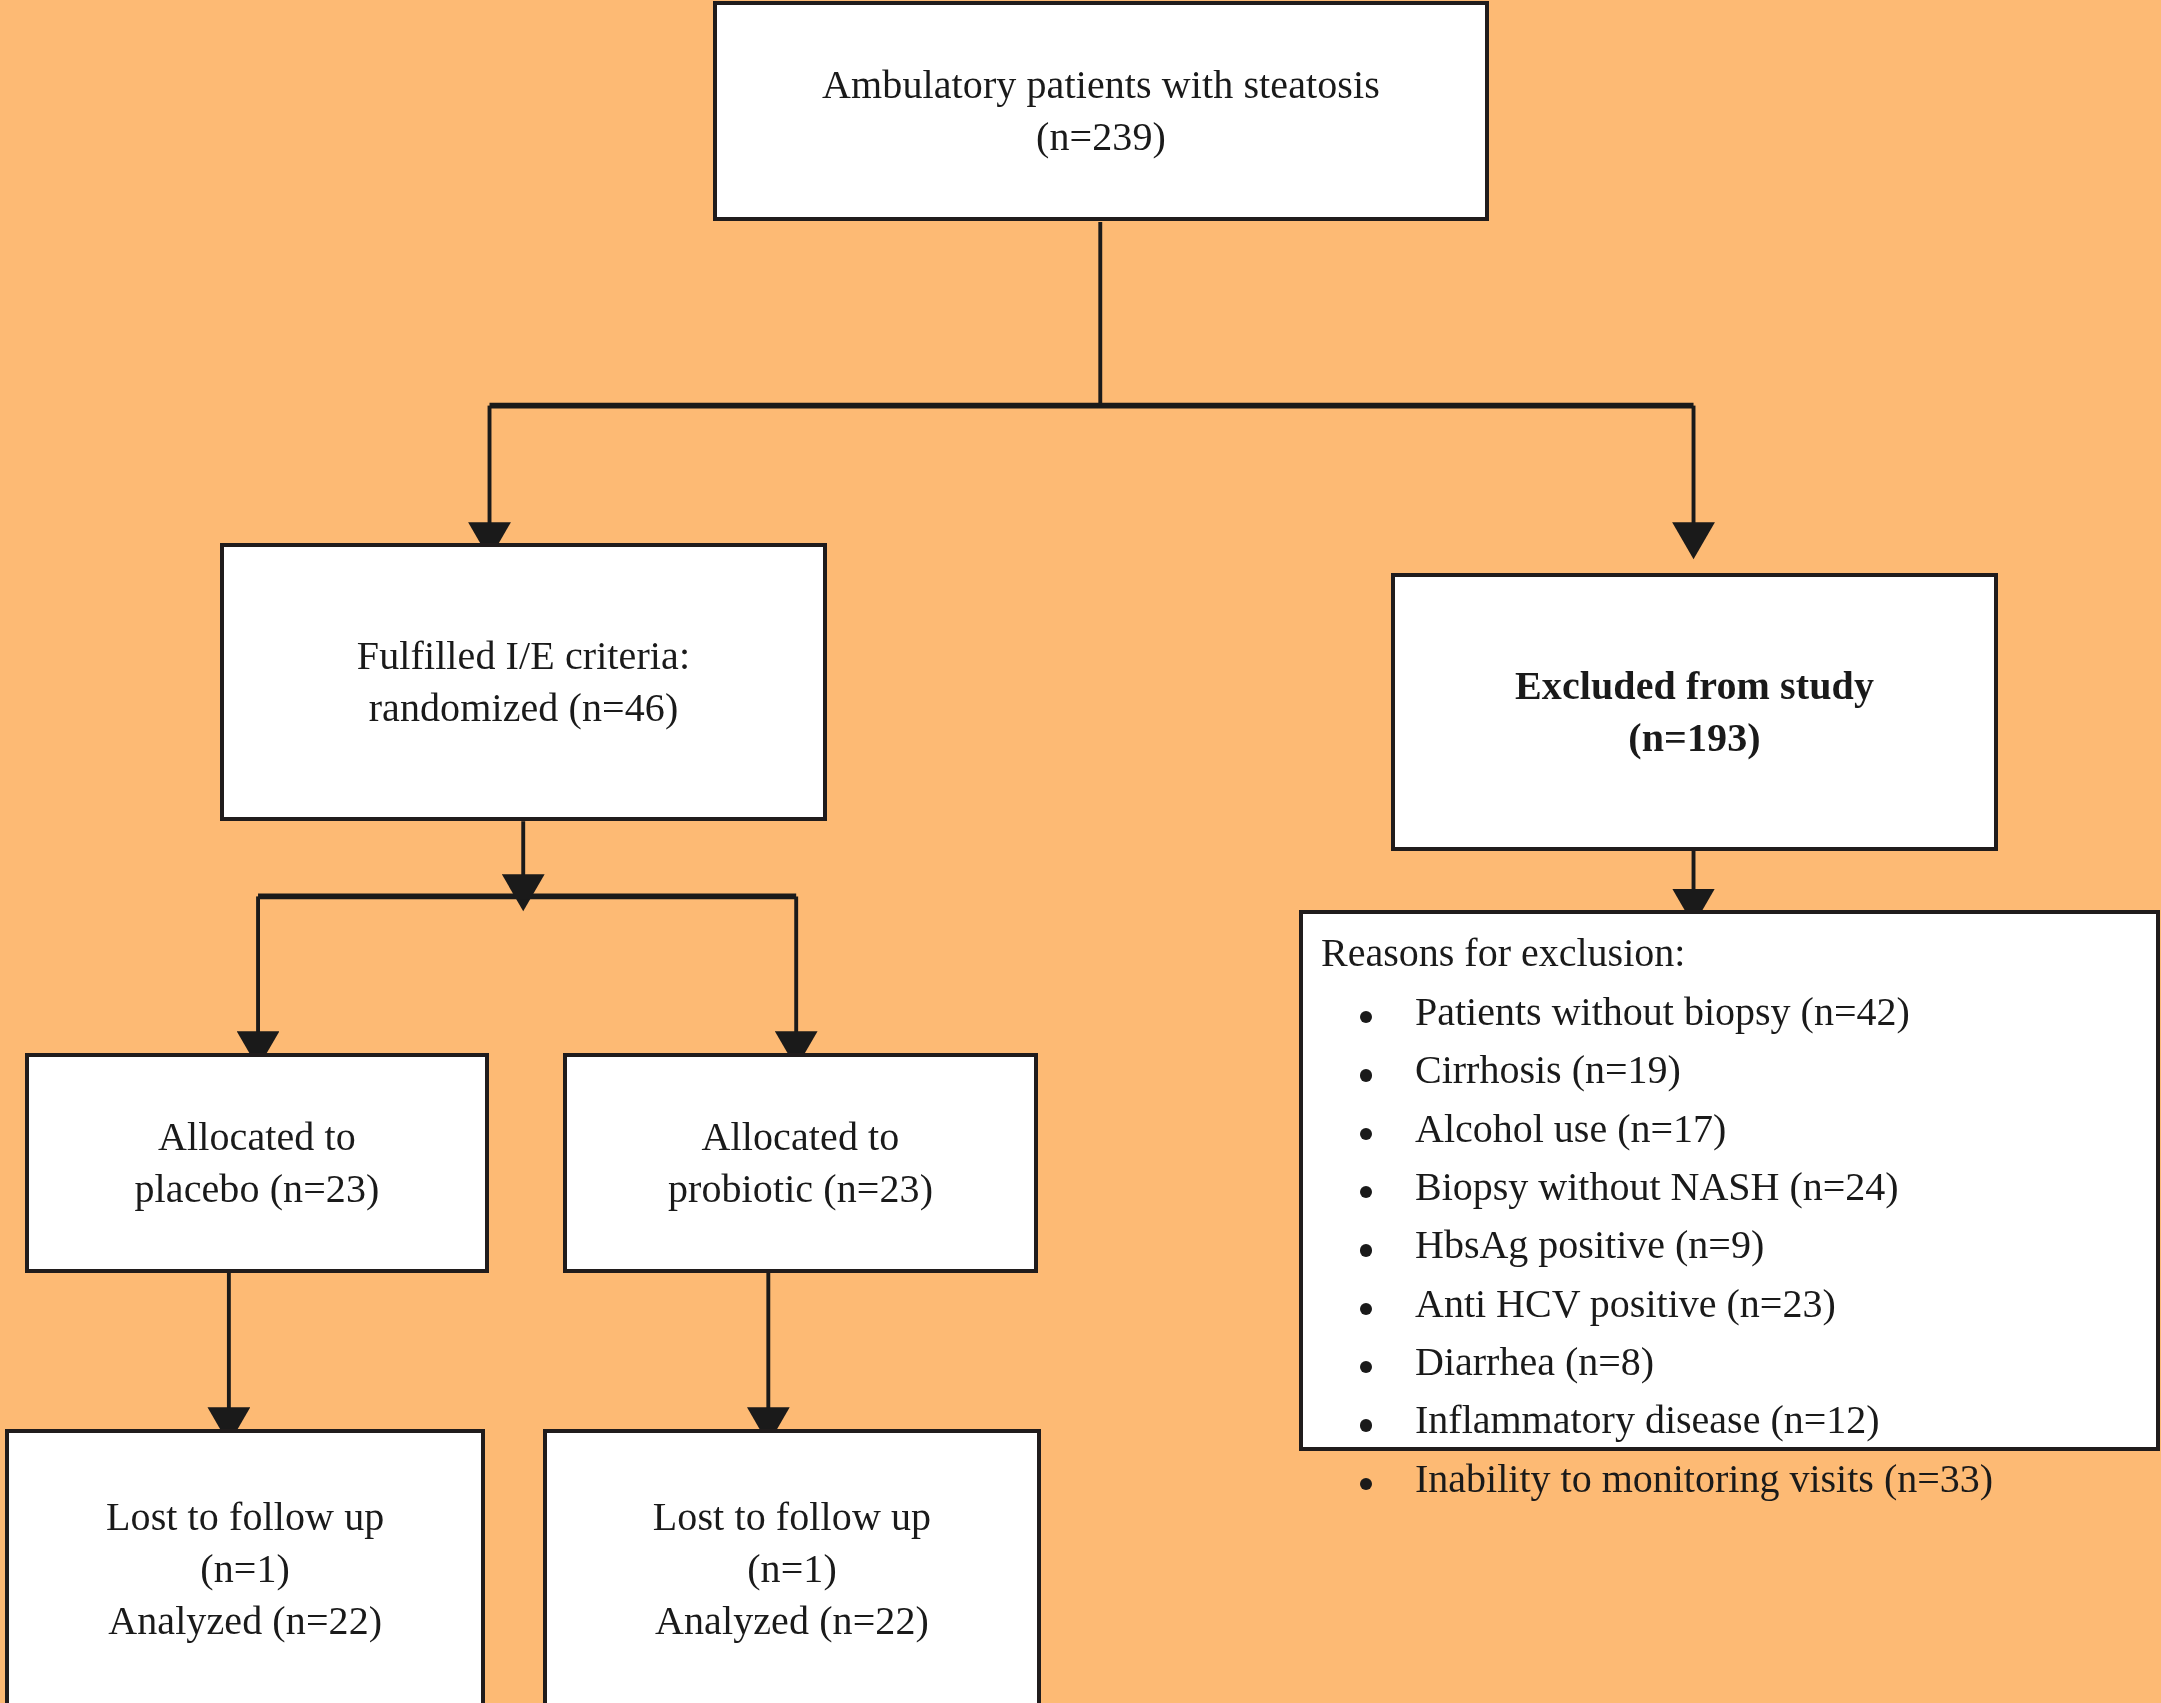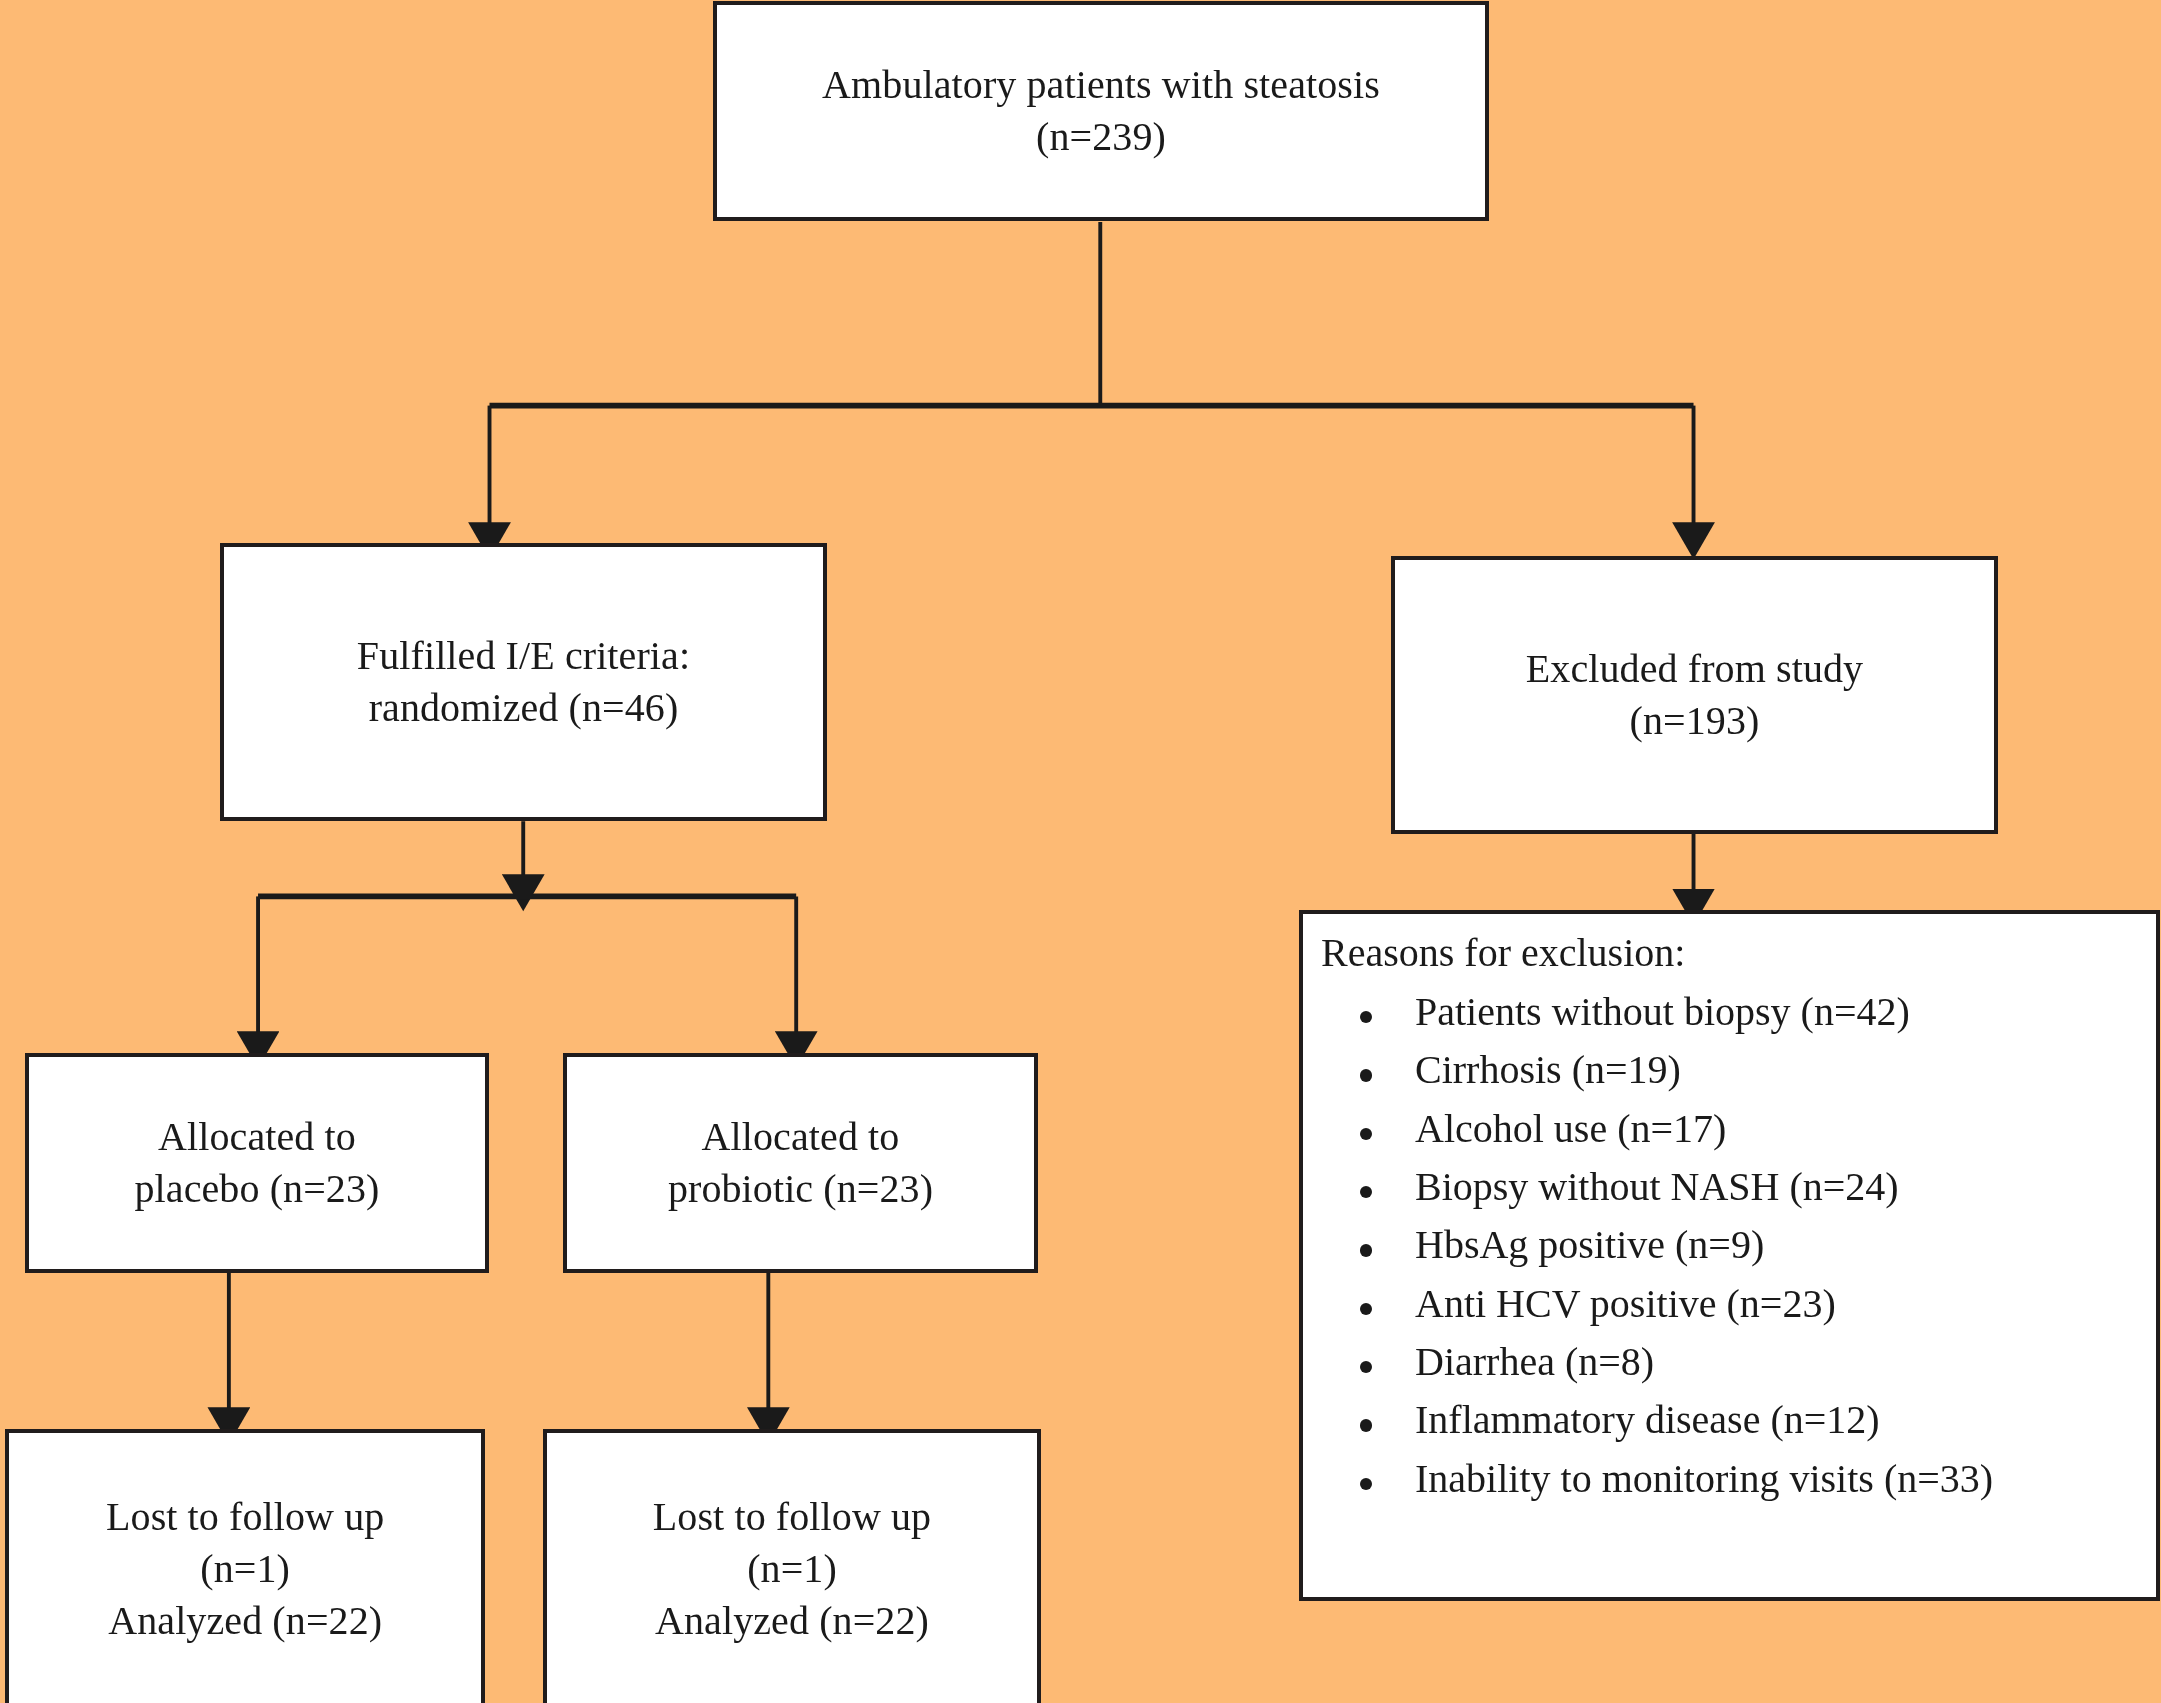--- a/index.html
+++ b/index.html
@@ -33,32 +33,32 @@
     font-size: 40px;
     line-height: 1.30;
     letter-spacing: 0.1px;
     white-space: pre-line;
     padding: 0 11.7px;
   }
 
   
   #node-source   { left: 713px; top: 1.3px;    width: 776px; height: 220px; }
   #node-included { left: 220px;  top: 543px;  width: 607px;  height: 278px; }
-  #node-excluded { left: 1391px; top: 556px;  width: 607px;  height: 278px; }
+  #node-excluded { left: 1391px; top: 573px;  width: 607px;  height: 278px; font-weight: bold; }
   #node-placebo  { left: 25px;   top: 1053px; width: 464px;  height: 220px; }
   #node-probio   { left: 563px;  top: 1053px; width: 475px;  height: 220px; }
   #node-lost-p   { left: 5.2px;    top: 1429px; width: 480px;  height: 279px; }
   #node-lost-r   { left: 543px;  top: 1429px; width: 498px;  height: 279px; }
 
   
   #node-reasons {
     left: 1299px;
     top: 910px;
     width: 861px;
-    height: 691px;
+    height: 541px;
     display: block;
     text-align: left;
     padding: 17px 5px 0 18px;
   }
   #reasons-title {
     font-size: 40px;
     line-height: 1.08;
     margin: 0 0 3.9px 0;
   }
   #reasons-list {

